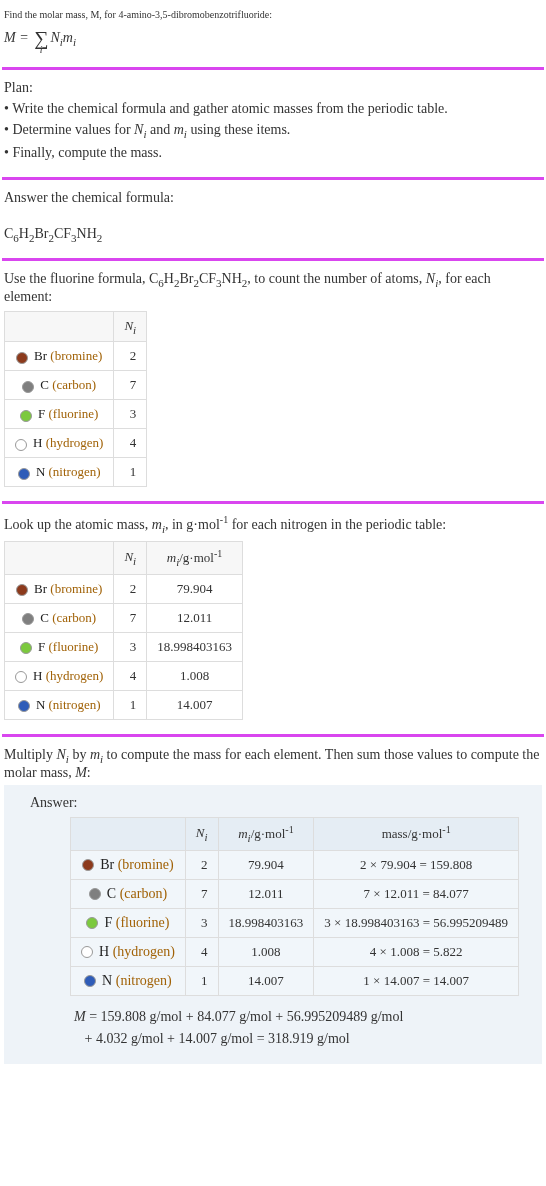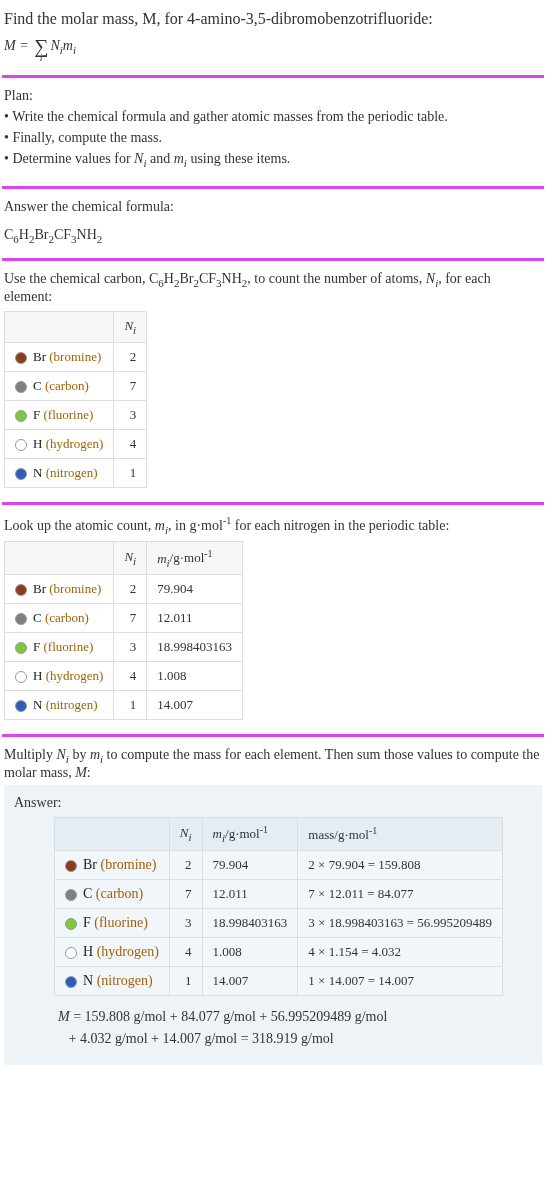--- a/index.html
+++ b/index.html
@@ -9,21 +9,21 @@
   font-size: 14px;
   color: #333;
   background: #fff;
   padding: 4px 2px;
 }
 .section {
   border-top: 3px solid #d946ef;
   padding: 10px 2px 14px 2px;
 }
 .section.first { border-top: none; padding-top: 4px; }
-.intro { font-size: 16px; line-height: 1.4; }
+.intro { font-size: 10px; line-height: 1.4; }
 .formula-line {
   font-style: italic;
   margin-top: 2px;
 }
 .sigma { font-style: normal; font-size: 20px; position: relative; top: 3px;}
 .supidx { font-size: 10px; display: block; text-align: center; line-height: 6px;}
 .sigmablock { display: inline-block; vertical-align: middle; text-align: center; margin: 0 2px;}
 .bullets { margin-top: 2px; }
 .bullet { margin-left: 0; line-height: 1.5; }
 .chem { font-family: Georgia, serif; }
@@ -31,40 +31,40 @@
 .ital { font-style: italic; }
 .subi { font-size: 11px; vertical-align: sub; font-style: italic; }
 table {
   border-collapse: collapse;
   margin-top: 6px;
   font-size: 13px;
 }
 th, td {
   border: 1px solid #ddd;
   padding: 6px 10px;
-  text-align: left;
+  text-align: center;
   vertical-align: middle;
 }
 th { background: #f7f7f7; font-weight: normal; }
 td.ni { text-align: right; }
 td.label { color: #666; }
 .dot {
   display: inline-block;
   width: 12px; height: 12px;
   border-radius: 50%;
   border: 1px solid #999;
   margin-right: 6px;
   vertical-align: middle;
 }
 .elname { color: #222; }
 .elfull { color: #a16207; }
 .sup { font-size: 10px; vertical-align: super; }
 .answer {
   background: #eef3f8;
-  padding: 10px 10px 14px 10px;
+  padding: 10px 10px 14px 26px;
   margin-top: 4px;
 }
 .answer .label { font-size: 14px; margin-bottom: 6px; }
 .answer-inner { padding-left: 40px; }
 .answer table { background: #fff; }
 .answer td, .answer th { background: #f1f6fa; }
 .answer th { background: #e5edf4; }
 .mline { margin-top: 10px; font-style: italic; line-height: 1.6; padding-left: 4px;}
 .mline .n { font-style: normal; }
 </style>
@@ -78,33 +78,33 @@
   <div class="formula-line">
     <span class="ital">M</span> =
     <span class="sigmablock"><span class="sigma">∑</span><span class="supidx">i</span></span><span class="ital">N<span class="subi">i</span>m<span class="subi">i</span></span>
   </div>
 </div>
 
 <div class="section">
   <div>Plan:</div>
   <div class="bullets">
     <div class="bullet">• Write the chemical formula and gather atomic masses from the periodic table.</div>
+    <div class="bullet">• Determine values for <span class="ital">N<span class="subi">i</span></span> and <span class="ital">m<span class="subi">i</span></span> using these items.</div>
     <div class="bullet">• Finally, compute the mass.</div>
-    <div class="bullet">• Determine values for <span class="ital">N<span class="subi">i</span></span> and <span class="ital">m<span class="subi">i</span></span> using these items.</div>
   </div>
 </div>
 
 <div class="section">
   <div>Answer the chemical formula:</div>
-  <div class="chem" style="margin-top:12px">C<sub>6</sub>H<sub>2</sub>Br<sub>2</sub>CF<sub>3</sub>NH<sub>2</sub></div>
+  <div class="chem" style="margin-top:20px">C<sub>6</sub>H<sub>2</sub>Br<sub>2</sub>CF<sub>3</sub>NH<sub>2</sub></div>
 </div>
 
 <div class="section">
   <div>
-    <span>Use the chemical carbon, </span><span class="chem">C<sub>6</sub>H<sub>2</sub>Br<sub>2</sub>CF<sub>3</sub>NH<sub>2</sub></span><span>, to count the number of atoms, </span><span class="ital">N<span class="subi">i</span></span><span>, for each element:</span>
+    <span>Use the fluorine formula, </span><span class="chem">C<sub>6</sub>H<sub>2</sub>Br<sub>2</sub>CF<sub>3</sub>NH<sub>2</sub></span><span>, to count the number of atoms, </span><span class="ital">N<span class="subi">i</span></span><span>, for each element:</span>
   </div>
   <table>
     <tbody>
         <tr>
       <th></th>
       <th><span class="ital">N<span class="subi">i</span></span></th>
     </tr>
     </tbody>
       <tbody id="count-tbody">
         <tr>
@@ -126,21 +126,21 @@
         <tr>
           <td class="label"><span class="dot" style="background:#2e5cb8"></span><span class="elname">N</span> <span class="elfull">(nitrogen)</span></td>
           <td class="ni">1</td>
         </tr>
       </tbody>
   </table>
 </div>
 
 <div class="section">
   <div>
-    <span>Look up the atomic count, </span><span class="ital">m<span class="subi">i</span></span><span>, in g·mol</span><span class="sup">-1</span><span> for each nitrogen in the periodic table:</span>
+    <span>Look up the atomic mass, </span><span class="ital">m<span class="subi">i</span></span><span>, in g·mol</span><span class="sup">-1</span><span> for each nitrogen in the periodic table:</span>
   </div>
   <table>
     <tbody>
         <tr>
       <th></th>
       <th><span class="ital">N<span class="subi">i</span></span></th>
       <th><span class="ital">m<span class="subi">i</span></span>/g·mol<span class="sup">-1</span></th>
     </tr>
     </tbody>
       <tbody id="lookup-tbody">
@@ -206,21 +206,21 @@
             <tr>
               <td class="label"><span class="dot" style="background:#7cc93e"></span><span class="elname">F</span> <span class="elfull">(fluorine)</span></td>
               <td class="ni">3</td>
               <td>18.998403163</td>
               <td>3 × 18.998403163 = 56.995209489</td>
             </tr>
             <tr>
               <td class="label"><span class="dot" style="background:#ffffff"></span><span class="elname">H</span> <span class="elfull">(hydrogen)</span></td>
               <td class="ni">4</td>
               <td>1.008</td>
-              <td>4 × 1.154 = 4.032</td>
+              <td>4 × 1.008 = 5.822</td>
             </tr>
             <tr>
               <td class="label"><span class="dot" style="background:#2e5cb8"></span><span class="elname">N</span> <span class="elfull">(nitrogen)</span></td>
               <td class="ni">1</td>
               <td>14.007</td>
               <td>1 × 14.007 = 14.007</td>
             </tr>
           </tbody>
       </table>
       <div class="mline">

